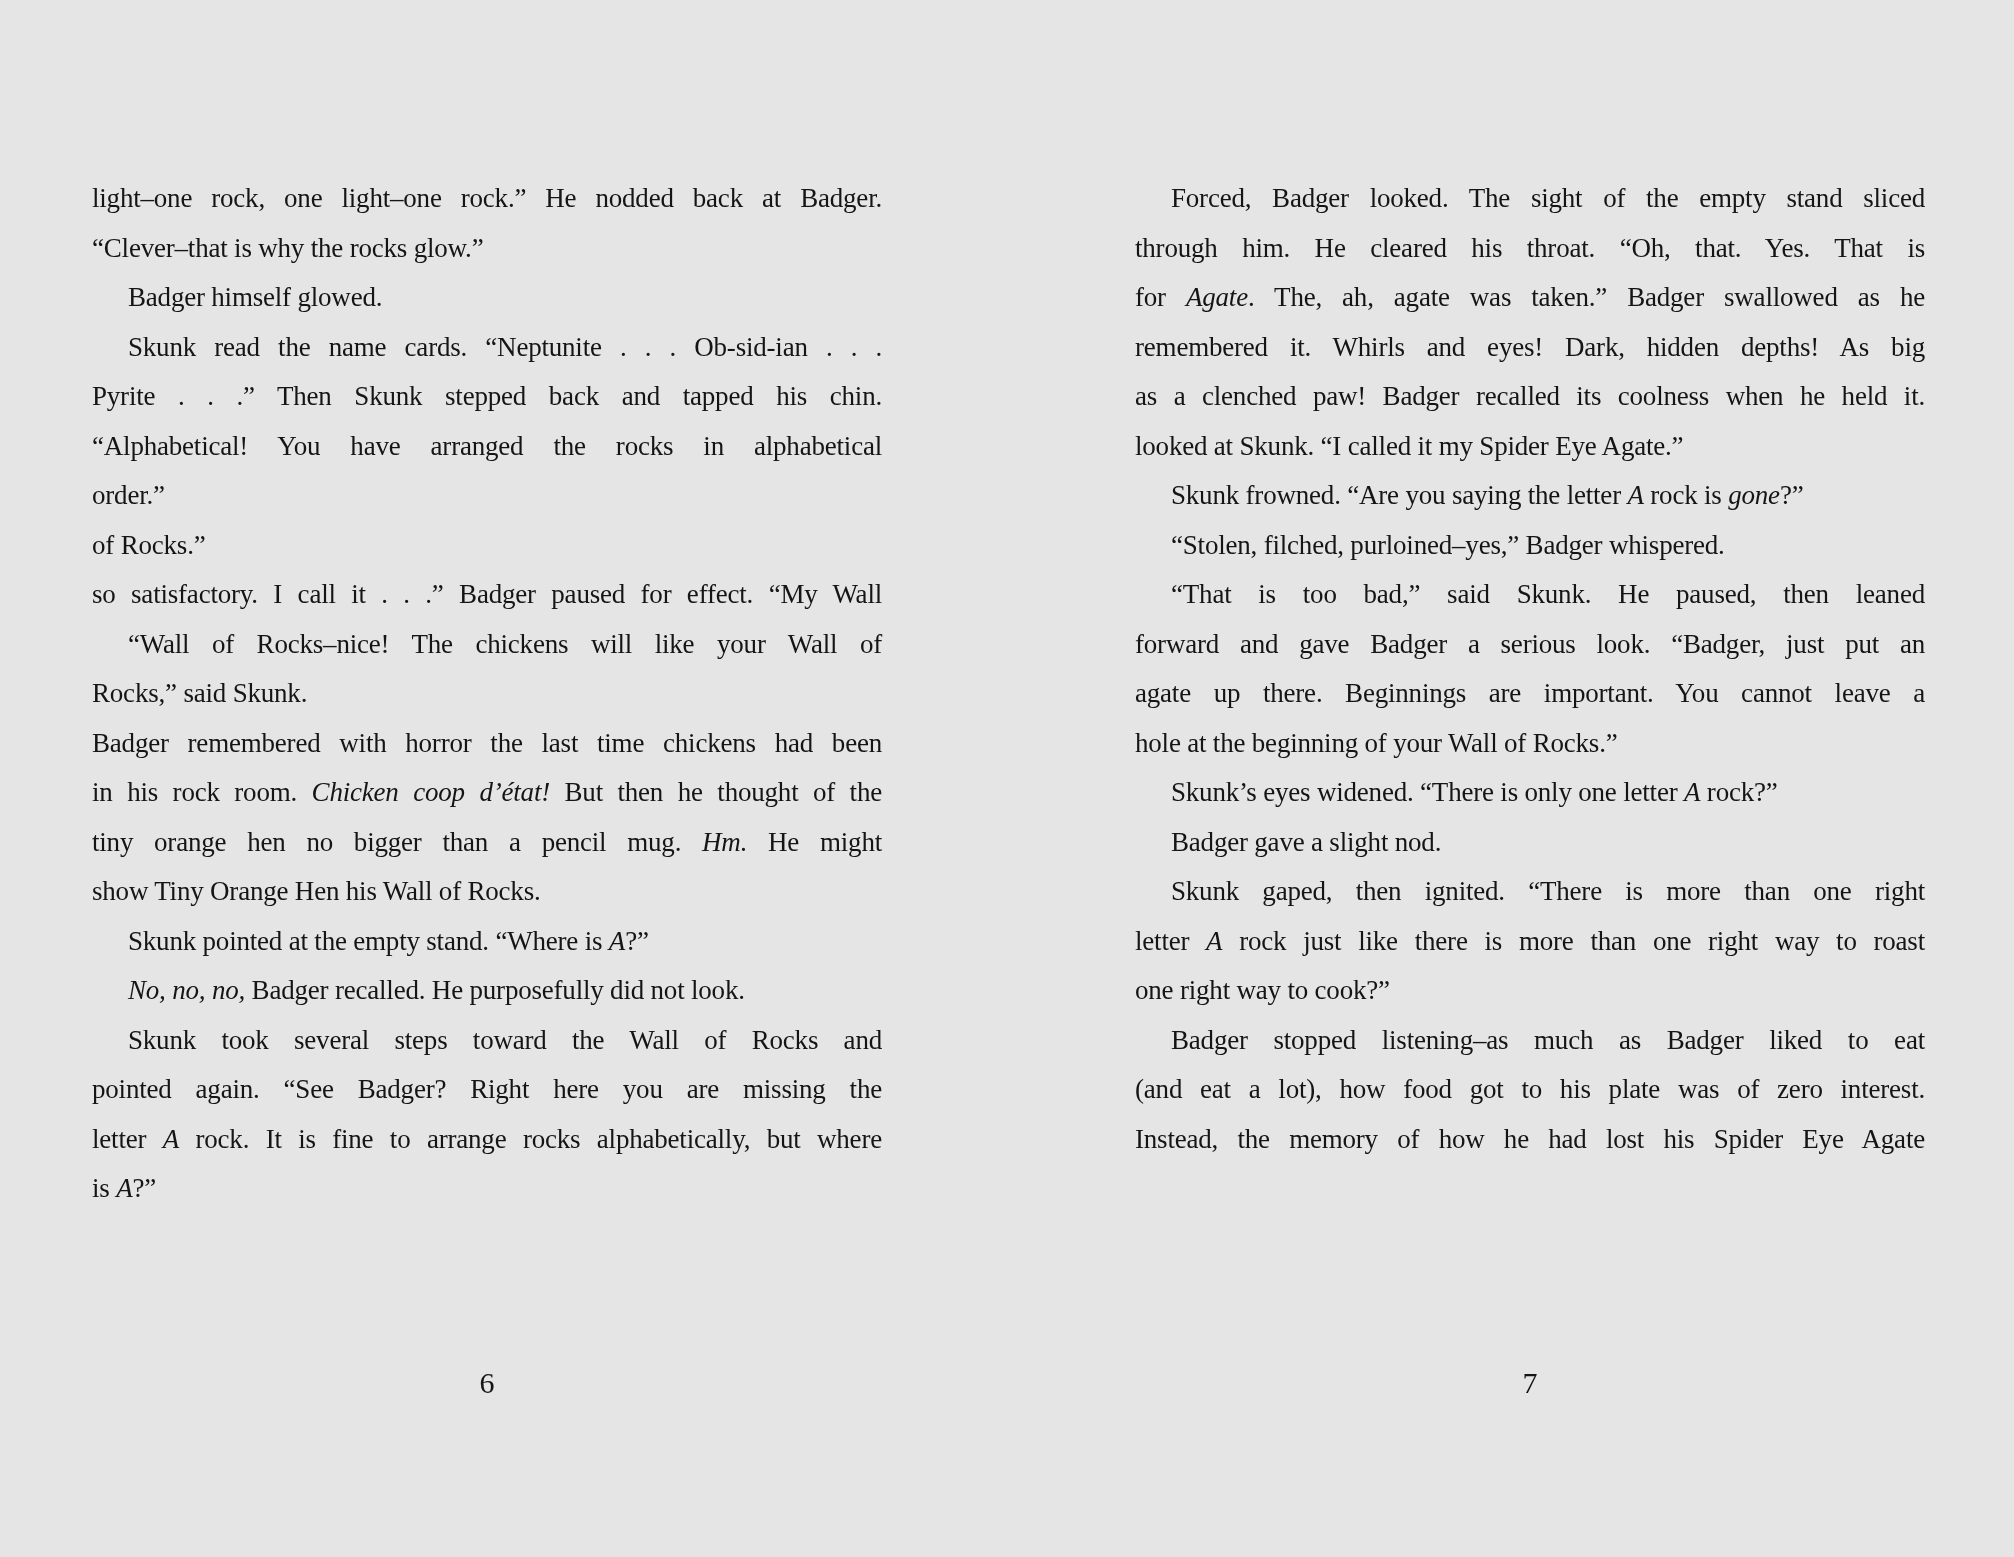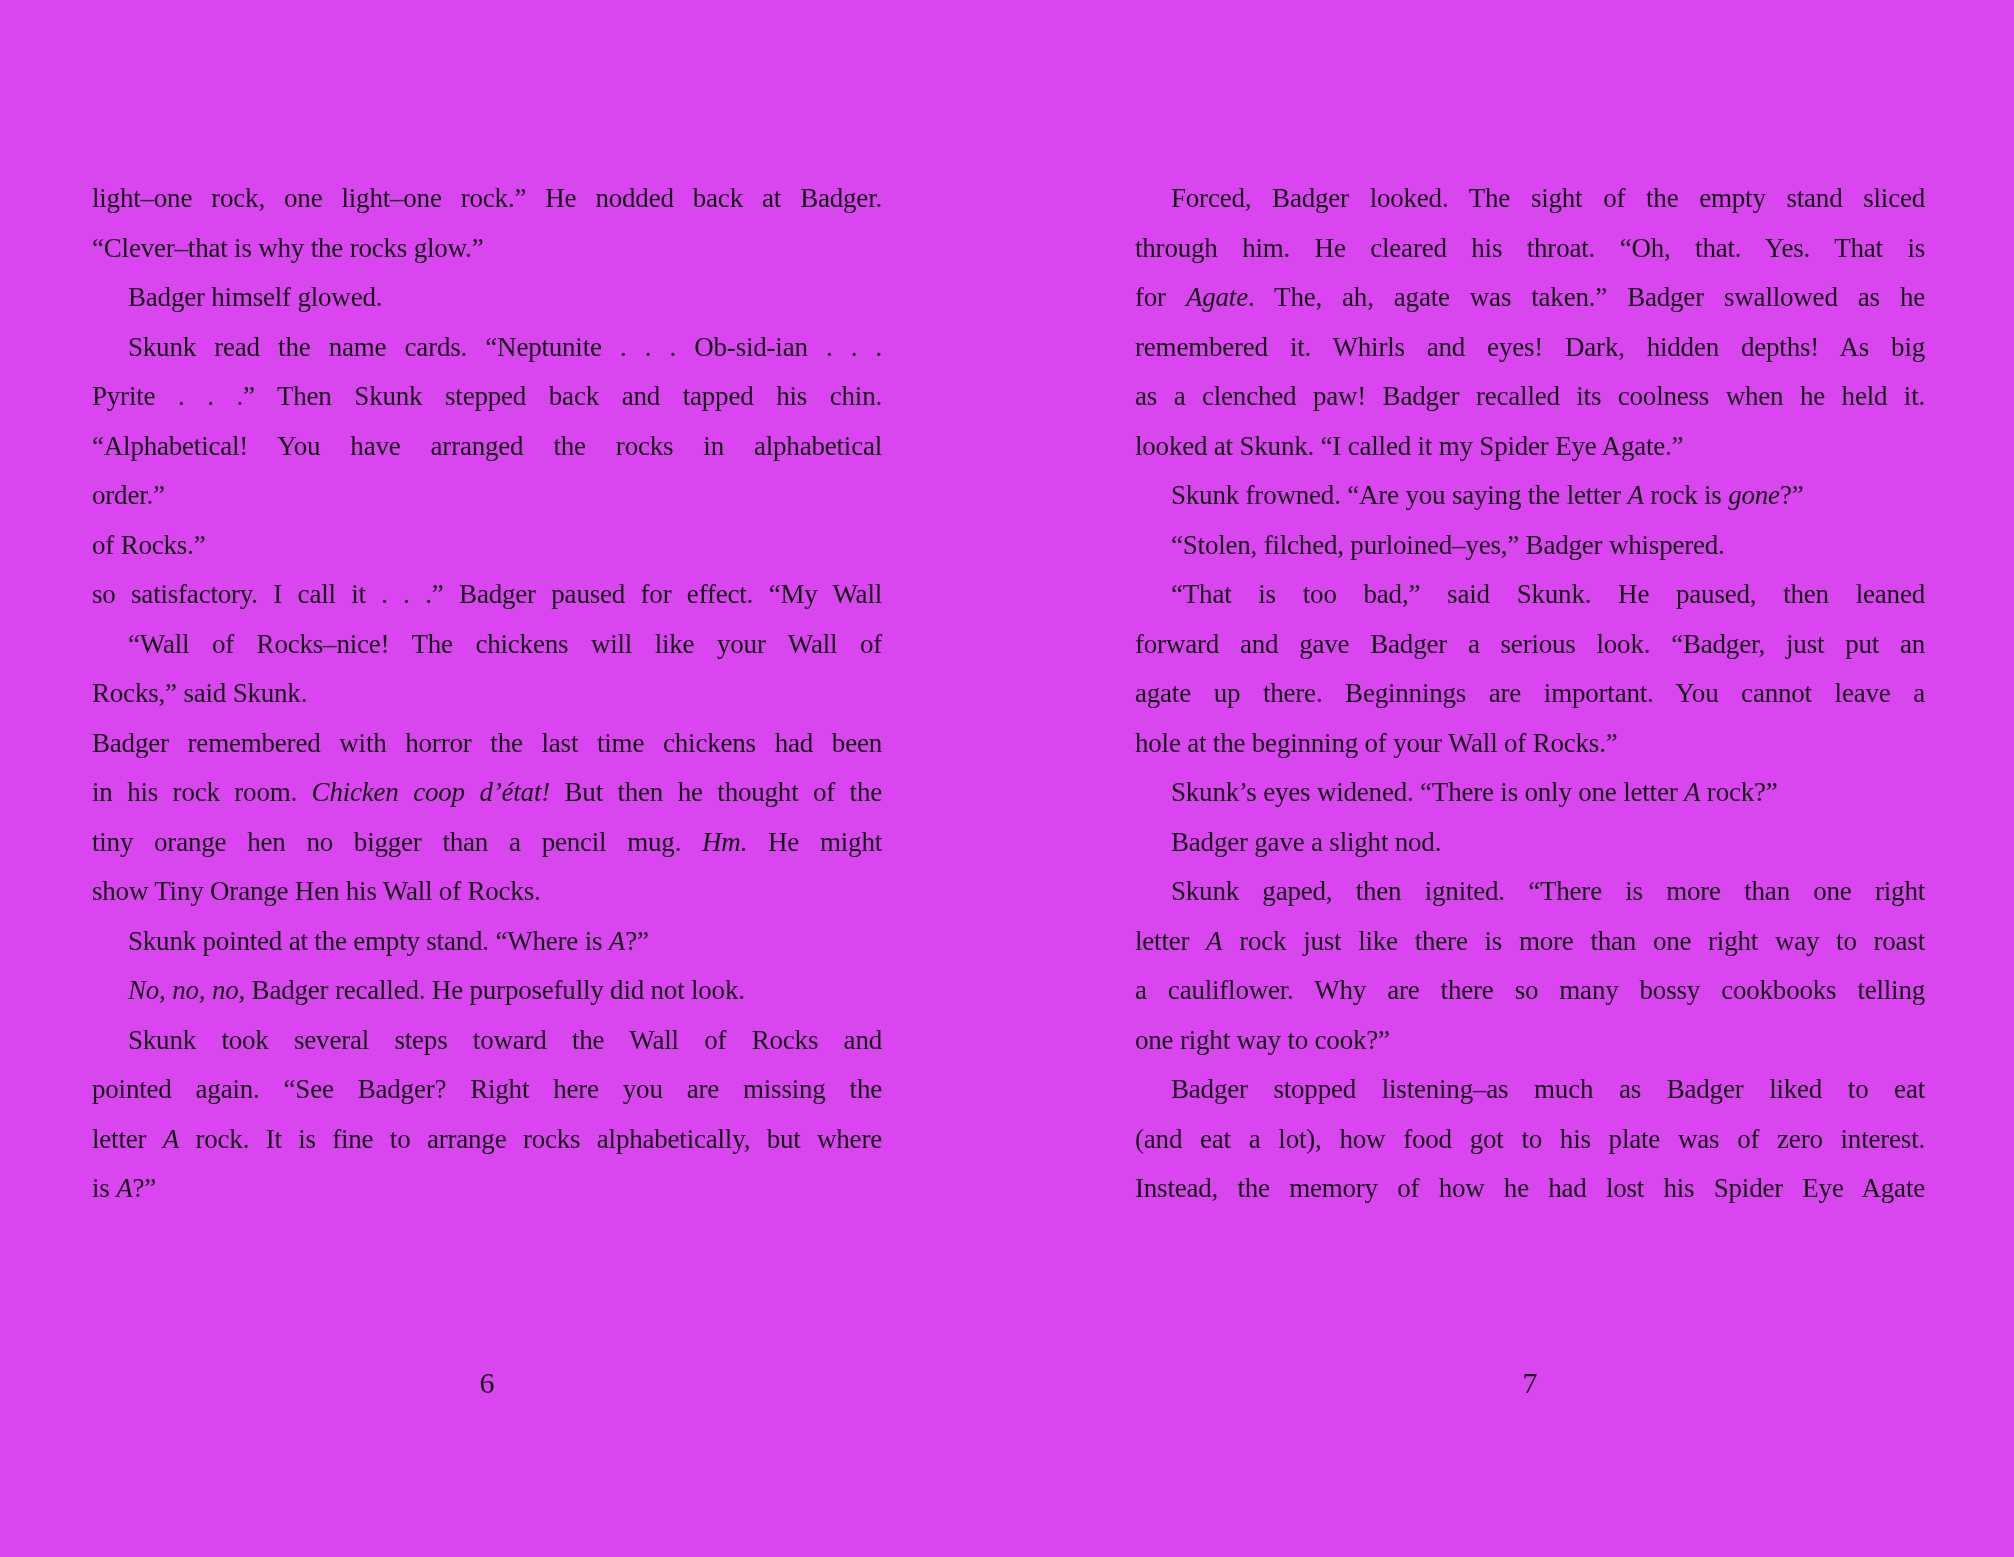--- a/index.html
+++ b/index.html
@@ -4,21 +4,21 @@
 <style>
   html, body {
     margin: 0;
     padding: 0;
     background: #ffffff;
   }
   .spread {
     position: relative;
     width: 2014px;
     height: 1557px;
-    background: #d946ef;
+    background: #e5e5e5;
     font-family: "Liberation Serif", "DejaVu Serif", serif;
     color: #151515;
     overflow: hidden;
   }
   .page {
     position: absolute;
     top: 0;
     height: 1557px;
     width: 1007px;
   }
@@ -105,21 +105,20 @@
         <div class="line indent last"><span>Skunk frowned. “Are you saying the letter </span><i>A</i><span> rock is </span><i>gone</i><span>?”</span></div>
         <div class="line indent last"><span>“Stolen, filched, purloined–yes,” Badger whispered.</span></div>
         <div class="line indent"><span>“That is too bad,” said Skunk. He paused, then leaned</span></div>
         <div class="line"><span>forward and gave Badger a serious look. “Badger, just put an</span></div>
         <div class="line"><span>agate up there. Beginnings are important. You cannot leave a</span></div>
         <div class="line last"><span>hole at the beginning of your Wall of Rocks.”</span></div>
         <div class="line indent last"><span>Skunk’s eyes widened. “There is only one letter </span><i>A</i><span> rock?”</span></div>
         <div class="line indent last"><span>Badger gave a slight nod.</span></div>
         <div class="line indent"><span>Skunk gaped, then ignited. “There is more than one right</span></div>
         <div class="line"><span>letter </span><i>A</i><span> rock just like there is more than one right way to roast</span></div>
-        <div class="line"><span>a cauliflower. Why are there so many bossy cookbooks telling</span></div>
         <div class="line last"><span>one right way to cook?”</span></div>
         <div class="line indent"><span>Badger stopped listening–as much as Badger liked to eat</span></div>
         <div class="line"><span>(and eat a lot), how food got to his plate was of zero interest.</span></div>
         <div class="line"><span>Instead, the memory of how he had lost his Spider Eye Agate</span></div>
       </div>
     <div class="page-number">7</div>
   </section>
 
 </div>
 

